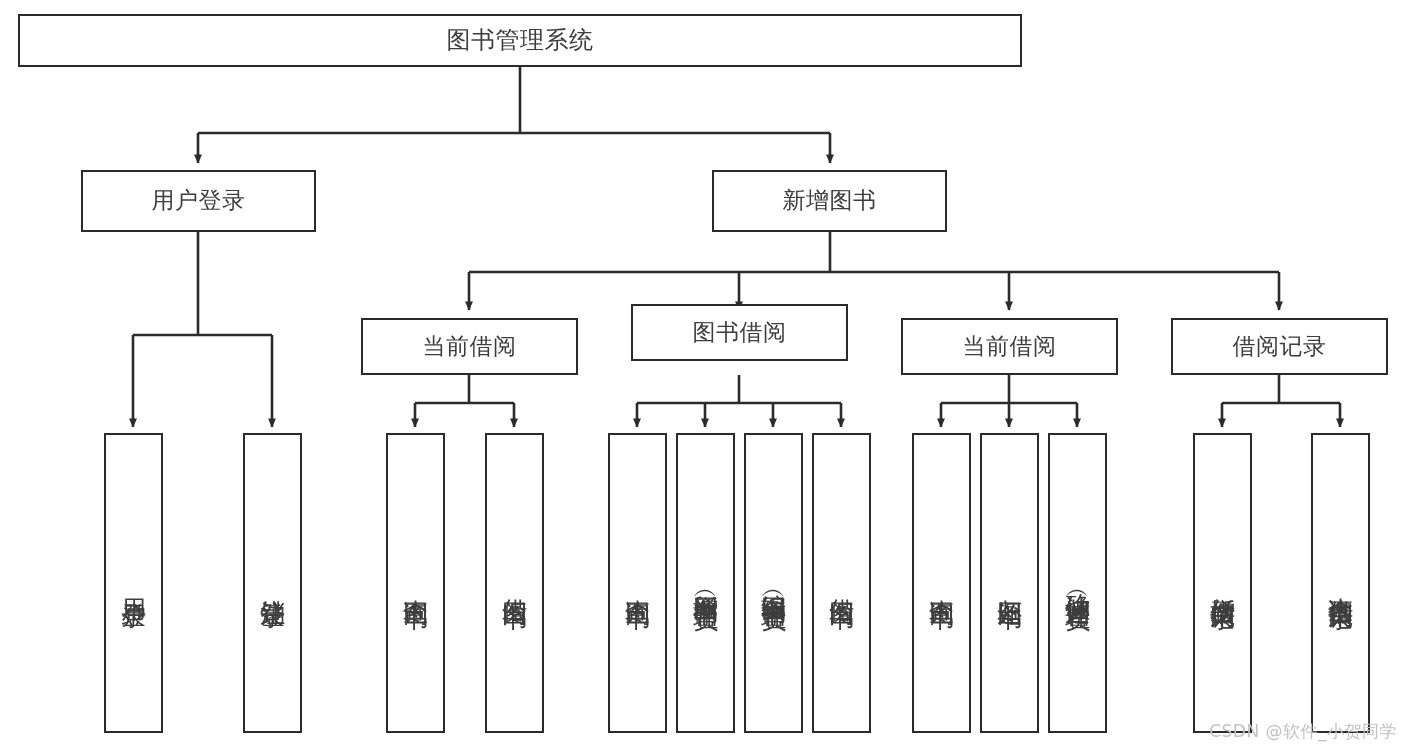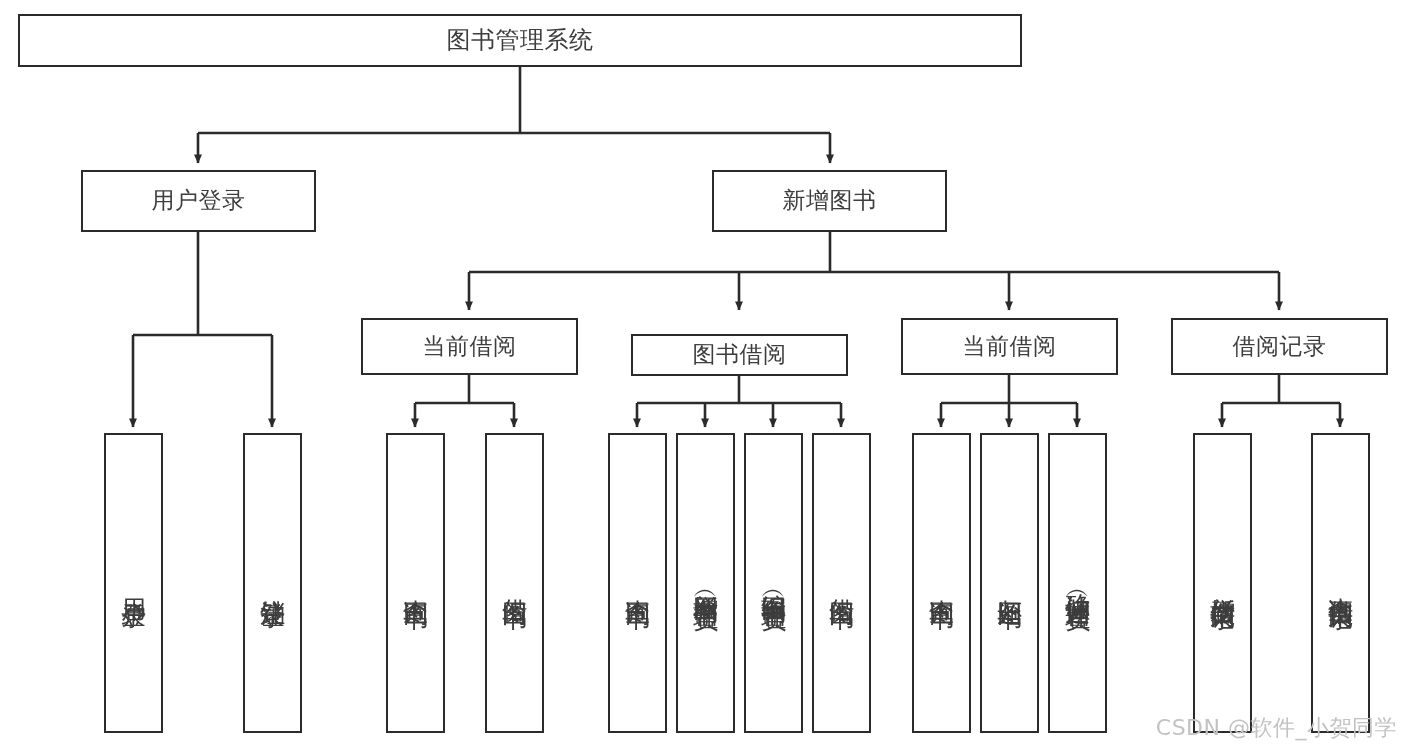--- a/index.html
+++ b/index.html
@@ -63,21 +63,21 @@
     font-size: 25px;
     line-height: 1.18;
     letter-spacing: 2px;
     white-space: normal;
     max-height: 288px;
   }
   #watermark {
     position: absolute;
     right: 8px;
     bottom: 4px;
-    font-size: 22px;
+    font-size: 17px;
     color: #c2c2c2;
     letter-spacing: 0.5px;
     user-select: none;
     white-space: nowrap;
   }
 </style>
 </head>
 <body>
 
 <div id="diagram-root">
@@ -141,21 +141,21 @@
   </div>
 
   <div class="node horiz" style="left:712px; top:170px; width:235px; height:62px;">
     <span class="node-label">新增图书</span>
   </div>
 
   <div class="node horiz" style="left:361px; top:318px; width:217px; height:57px;">
     <span class="node-label">当前借阅</span>
   </div>
 
-  <div class="node horiz" style="left:631px; top:334px; width:217px; height:42px;">
+  <div class="node horiz" style="left:631px; top:304px; width:217px; height:57px;">
     <span class="node-label">图书借阅</span>
   </div>
 
   <div class="node horiz" style="left:901px; top:318px; width:217px; height:57px;font-family:Liberation Serif, serif;">
     <span class="node-label">当前借阅</span>
   </div>
 
   <div class="node horiz" style="left:1171px; top:318px; width:217px; height:57px;">
     <span class="node-label">借阅记录</span>
   </div>

